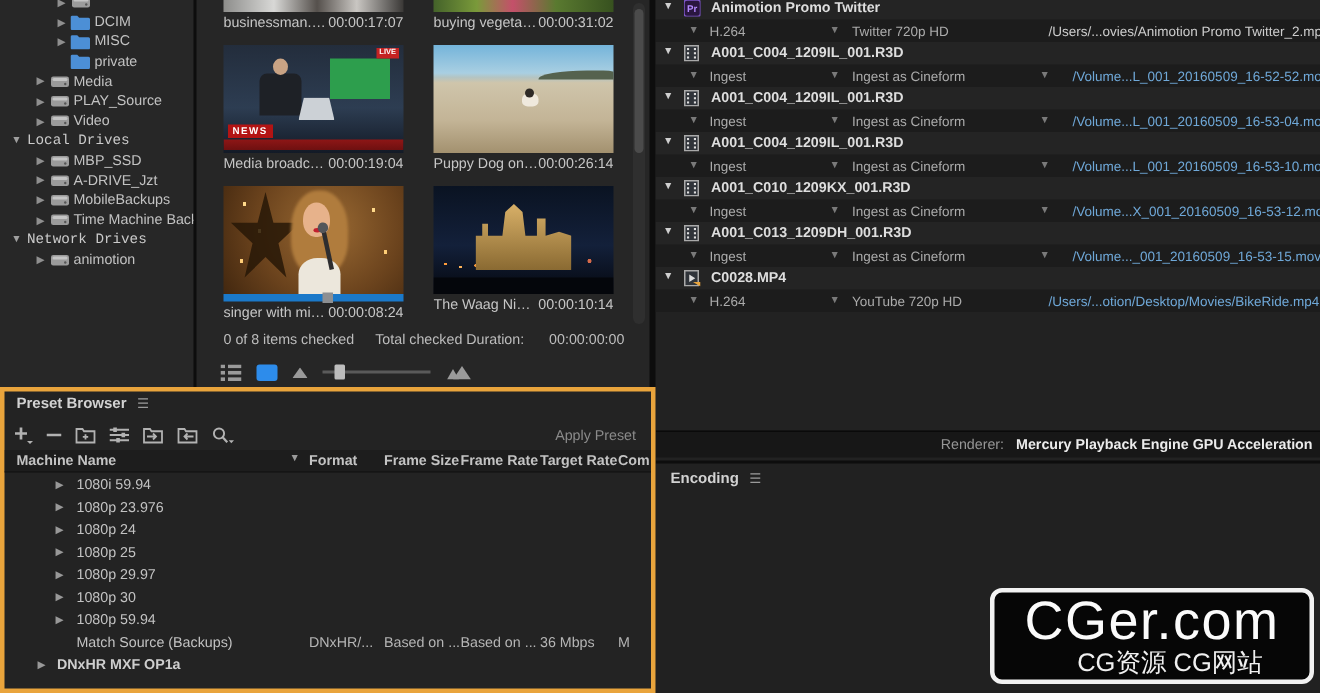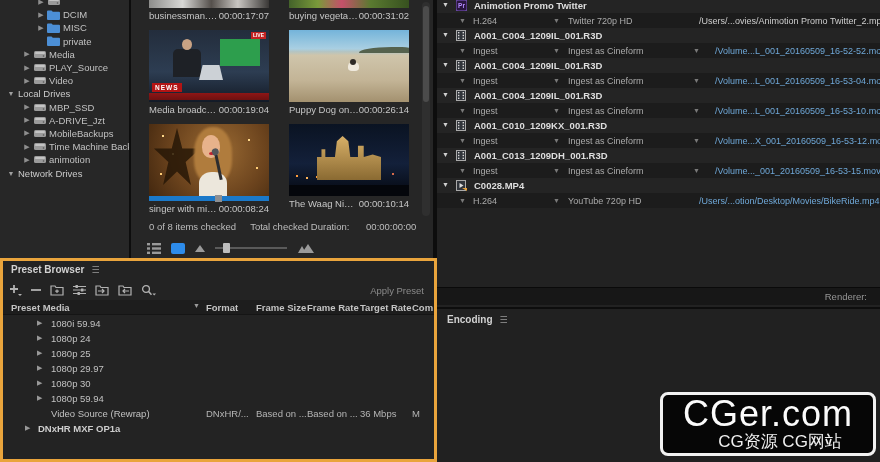--- a/index.html
+++ b/index.html
@@ -14,21 +14,21 @@
 
   
   #sidebar { left:0; top:0; width:129px; height:258px; background:#272727; overflow:hidden; }
   #tree { position:absolute; left:0; top:-5px; right:0; }
   .tree-row { height:13.2px; display:flex; align-items:center; white-space:nowrap; cursor:default; }
   .tree-row .tw { width:10px; text-align:center; flex:0 0 10px; }
   .arrow-r { color:#8f8f8f; font-size:7px; }
   .arrow-d { color:#9f9f9f; font-size:7px; }
   .tree-ic { flex:0 0 15px; display:flex; align-items:center; justify-content:center; }
   .tree-lbl { color:#c2c2c2; padding-left:2px; }
-  .tree-root .tree-lbl { color:#cbcbcb; }
+  .tree-root .tree-lbl { color:#cbcbcb;font-family:Liberation Mono, monospace; }
 
   
   #media { left:131px; top:0; width:302px; height:258px; background:#262626; overflow:hidden; }
   .clip-card { position:absolute; width:122px; }
   .art { position:relative; width:120px; height:72px; margin-left:1px; overflow:hidden; background:#111; }
   .art.sliver { height:8px; }
   .caption { display:flex; justify-content:space-between; align-items:center; height:14px; padding:0 1px; }
   .clip-name { color:#c6c6c6; font-size:9.5px; overflow:hidden; white-space:nowrap; text-overflow:ellipsis; max-width:72px; }
   .clip-dur { color:#c6c6c6; font-size:9.5px; }
 
@@ -258,34 +258,34 @@
           <span class="tw arrow-r">▶</span>
           <span class="tree-ic">
             <svg width="12" height="9" viewBox="0 0 12 9">
               <rect x="0" y="1" width="12" height="7" rx="1.5" fill="#9b9b9b"></rect>
               <rect x="1" y="2" width="10" height="2" rx="1" fill="#c4c4c4"></rect>
               <circle cx="9.5" cy="6" r="0.8" fill="#555"></circle>
             </svg>
           </span>
           <span class="tree-lbl">Time Machine Backups</span>
         </div>
-        <div class="tree-row" style="padding-left: 22px;">
-          <span class="tw arrow-r">▶</span>
-          <span class="tree-ic">
-            <svg width="12" height="9" viewBox="0 0 12 9">
-              <rect x="0" y="1" width="12" height="7" rx="1.5" fill="#9b9b9b"></rect>
-              <rect x="1" y="2" width="10" height="2" rx="1" fill="#c4c4c4"></rect>
-              <circle cx="9.5" cy="6" r="0.8" fill="#555"></circle>
-            </svg>
-          </span>
-          <span class="tree-lbl">animotion</span>
-        </div>
         <div class="tree-row tree-root" style="padding-left: 6px;">
           <span class="tw arrow-d">▼</span>
           <span class="tree-lbl">Network Drives</span>
+        </div>
+        <div class="tree-row" style="padding-left: 22px;">
+          <span class="tw arrow-r">▶</span>
+          <span class="tree-ic">
+            <svg width="12" height="9" viewBox="0 0 12 9">
+              <rect x="0" y="1" width="12" height="7" rx="1.5" fill="#9b9b9b"></rect>
+              <rect x="1" y="2" width="10" height="2" rx="1" fill="#c4c4c4"></rect>
+              <circle cx="9.5" cy="6" r="0.8" fill="#555"></circle>
+            </svg>
+          </span>
+          <span class="tree-lbl">animotion</span>
         </div>
       </div>
   </div>
 
   <div id="media" class="abs">
     <div id="clips">
         <div class="clip-card" style="left: 17px; top: 0px;">
           <div class="art art-businessman sliver"></div>
           <div class="caption">
             <span class="clip-name">businessman.mov</span>
@@ -555,20 +555,21 @@
             <span class="q-dd" style="left:22px">▼</span>
             <span class="q-txt" style="left:36px">H.264</span>
             <span class="q-dd" style="left:116px">▼</span>
             <span class="q-txt" style="left:131px">YouTube 720p HD</span>
             <span class="q-path link" style="left:262px">/Users/...otion/Desktop/Movies/BikeRide.mp4</span>
           </div>
         </div>
       </div>
     <div id="renderer-bar">
       <span class="lbl">Renderer:</span>
+      <span class="val">Mercury Playback Engine GPU Acceleration</span>
     </div>
   </div>
 
   <div id="encoding" class="abs">
     <div class="panel-head">
       <span class="panel-title">Encoding</span>
       <span class="panel-menu">☰</span>
     </div>
     <div id="enc-status">Not curr</div>
   </div>
@@ -619,55 +620,59 @@
         <span>
           <svg width="15" height="12" viewBox="0 0 15 12">
             <circle cx="5" cy="5" r="3.4" fill="none" stroke="#b2b2b2" stroke-width="1.3"></circle>
             <path d="M7.6 7.6 L10.5 10.8" stroke="#b2b2b2" stroke-width="1.5"></path>
             <polygon points="11.5,9.5 15,9.5 13.2,11.5" fill="#b2b2b2"></polygon>
           </svg>
         </span>
       </div>
     <div id="apply-btn">Apply Preset</div>
     <div id="preset-cols">
-      <span class="col-name">Preset Media</span>
+      <span class="col-name">Machine Name</span>
       <span class="col-sort">▼</span>
       <span class="col-format">Format</span>
       <span class="col-fs">Frame Size</span>
       <span class="col-fr">Frame Rate</span>
       <span class="col-tr">Target Rate</span>
       <span class="col-com">Com</span>
     </div>
     <div id="preset-rows">
         <div class="p-row">
           <span class="p-arrow" style="left:34px">▶</span>
           <span class="p-name" style="left:48px">1080i 59.94</span>
         </div>
         <div class="p-row">
           <span class="p-arrow" style="left:34px">▶</span>
+          <span class="p-name" style="left:48px">1080p 23.976</span>
+        </div>
+        <div class="p-row">
+          <span class="p-arrow" style="left:34px">▶</span>
           <span class="p-name" style="left:48px">1080p 24</span>
         </div>
         <div class="p-row">
           <span class="p-arrow" style="left:34px">▶</span>
           <span class="p-name" style="left:48px">1080p 25</span>
         </div>
         <div class="p-row">
           <span class="p-arrow" style="left:34px">▶</span>
           <span class="p-name" style="left:48px">1080p 29.97</span>
         </div>
         <div class="p-row">
           <span class="p-arrow" style="left:34px">▶</span>
           <span class="p-name" style="left:48px">1080p 30</span>
         </div>
         <div class="p-row">
           <span class="p-arrow" style="left:34px">▶</span>
           <span class="p-name" style="left:48px">1080p 59.94</span>
         </div>
         <div class="p-row">
-          <span class="p-name" style="left:48px">Video Source (Rewrap)</span>
+          <span class="p-name" style="left:48px">Match Source (Backups)</span>
           <span class="p-col p-format">DNxHR/...</span>
           <span class="p-col p-fs">Based on ...</span>
           <span class="p-col p-fr">Based on ...</span>
           <span class="p-col p-tr">36 Mbps</span>
           <span class="p-col p-com">M</span>
         </div>
         <div class="p-row bold">
           <span class="p-arrow" style="left:22px">▶</span>
           <span class="p-name" style="left:35px">DNxHR MXF OP1a</span>
         </div>

